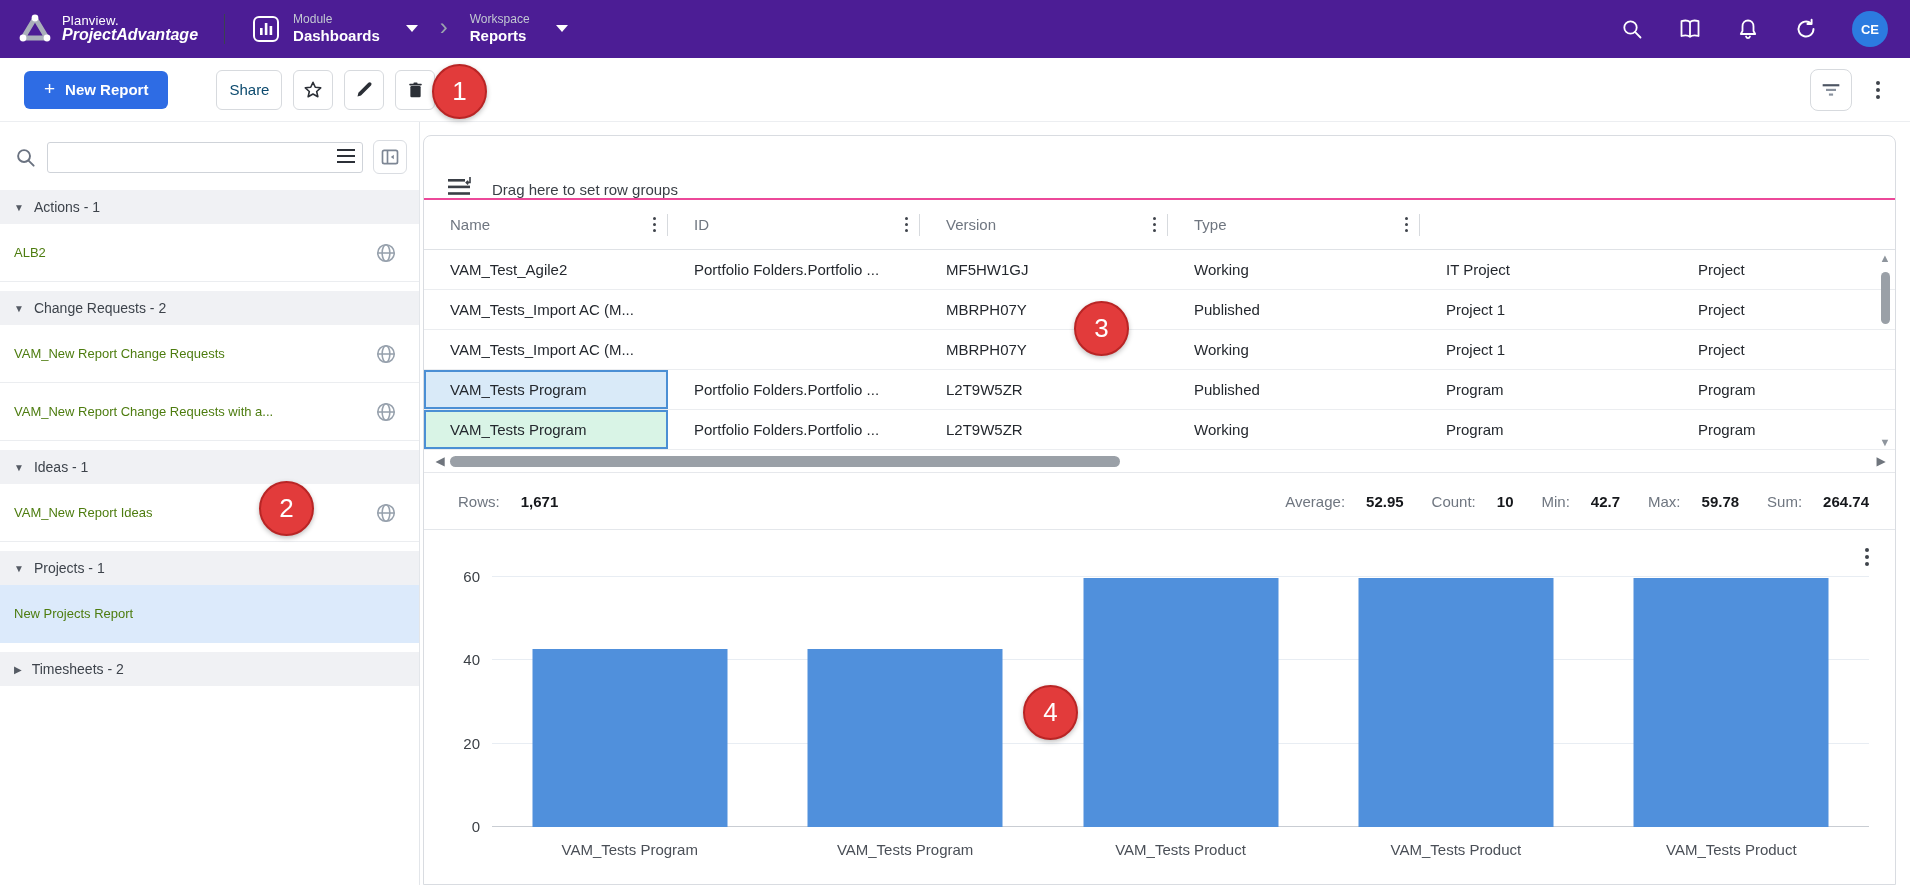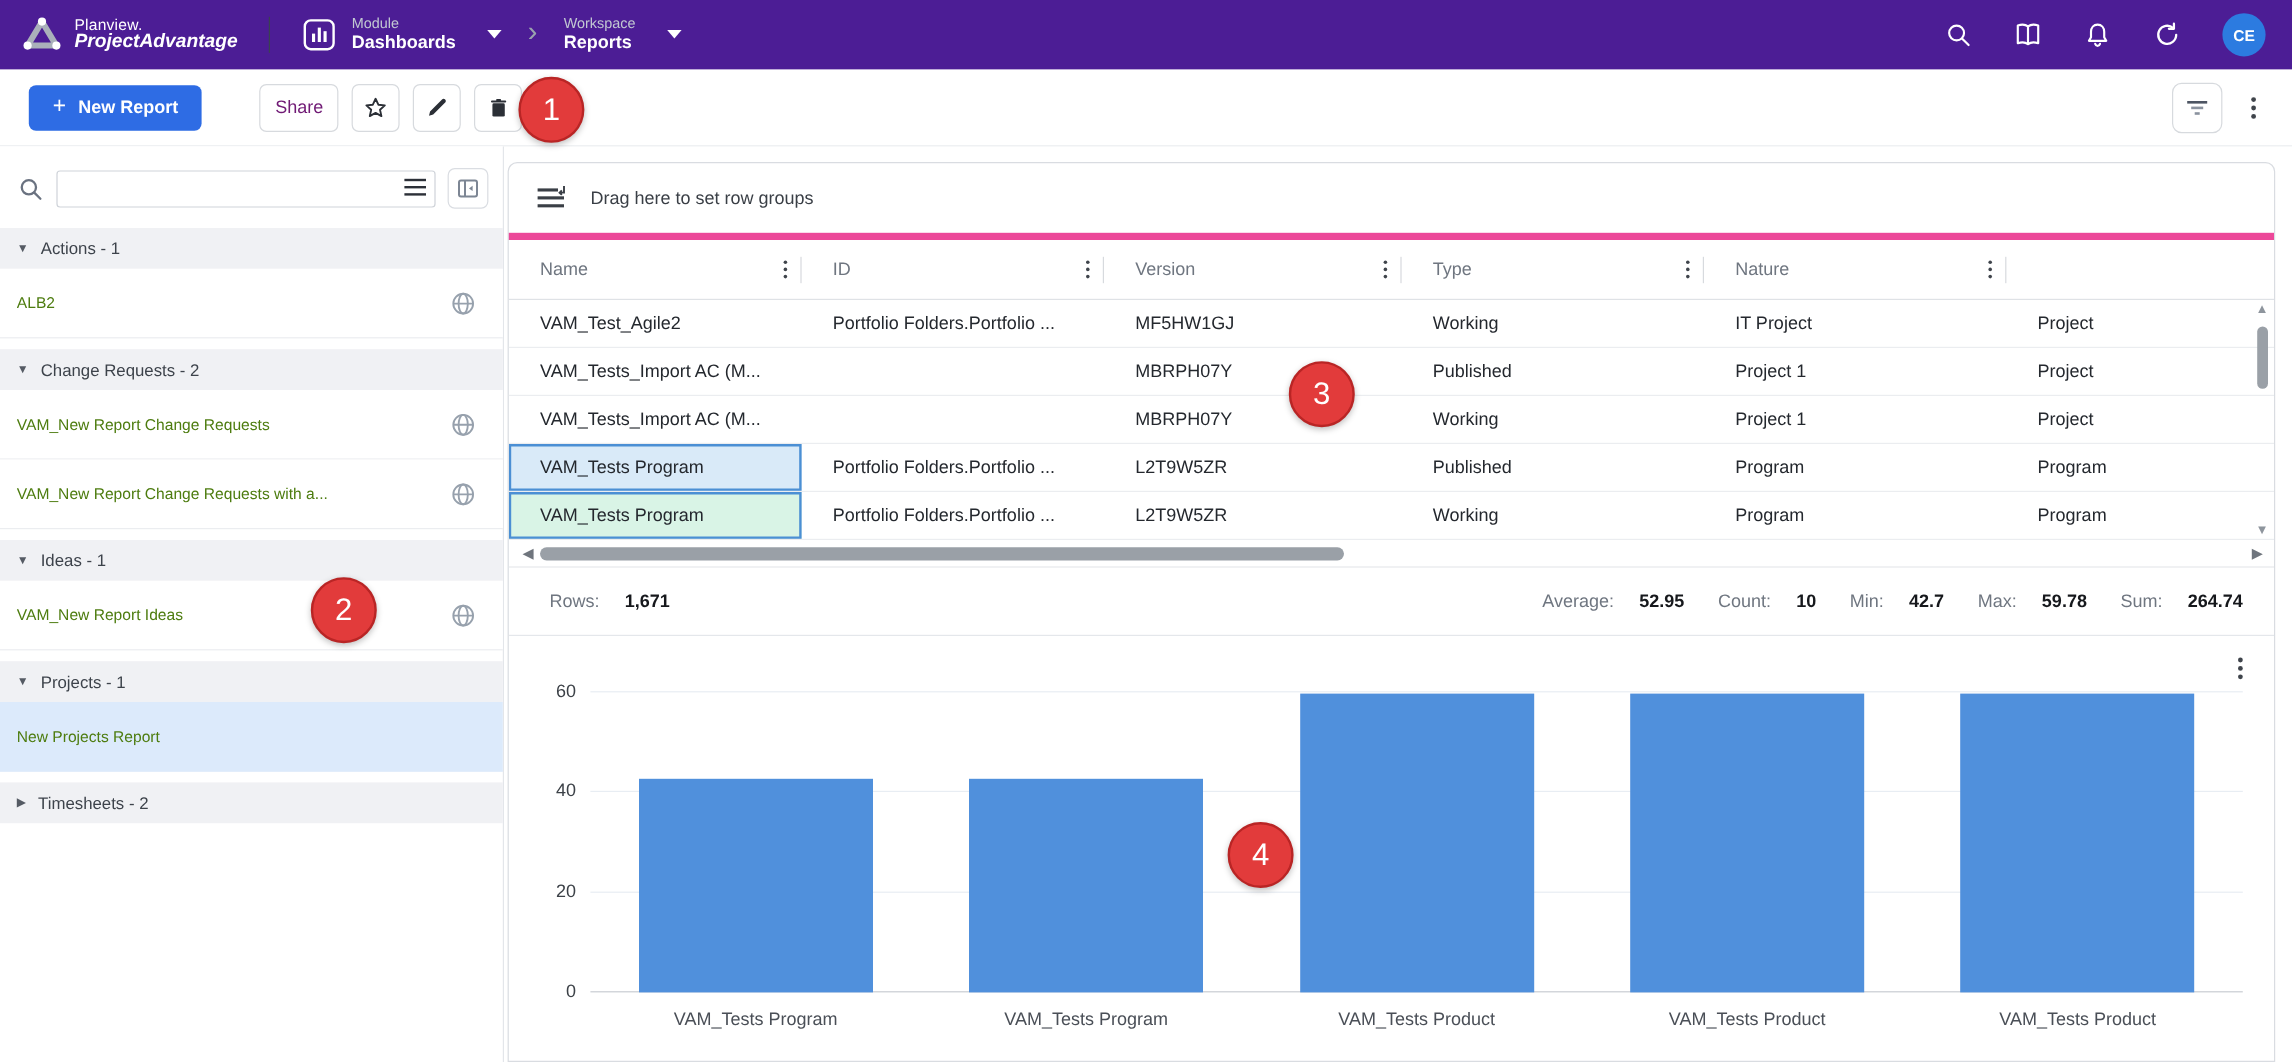--- a/index.html
+++ b/index.html
@@ -25,21 +25,21 @@
   .nav-ic { width:24px; height:24px; display:block; }
   .avatar { width:36px; height:36px; border-radius:50%; background:#2c7be0; color:#fff;
     display:flex; align-items:center; justify-content:center; font-size:13px; font-weight:bold; }
 
   
   .toolbar { height:64px; display:flex; align-items:center; padding:0 26px 0 24px; border-bottom:1px solid #eceef1; background:#fff; }
   .btn-primary { display:flex; align-items:center; gap:10px; background:#2e6ce4; color:#fff; border:none;
     font-size:15px; font-weight:bold; height:38px; padding:0 20px; border-radius:6px; font-family:inherit; }
   .plus { font-size:19px; font-weight:normal; margin-top:-2px; }
   .btn-outline { background:#fff; border:1px solid #d7dade; border-radius:6px; height:40px;
-    display:flex; align-items:center; justify-content:center; font-size:15px; color:#701a75; font-family:inherit; }
+    display:flex; align-items:center; justify-content:center; font-size:15px; color:#0c4a6e; font-family:inherit; }
   .btn-share { width:66px; margin-left:48px; }
   .btn-sq { width:40px; margin-left:11px; }
   .toolbar-right { margin-left:auto; display:flex; align-items:center; gap:20px; }
   .btn-filter { width:42px; height:42px; border-radius:8px; }
   .kebab { display:flex; flex-direction:column; align-items:center; gap:3px; padding:4px; }
   .kebab i { width:4px; height:4px; background:#3f444b; border-radius:50%; display:block; }
 
   
   .content { display:flex; height:763px; }
   .sidebar { width:420px; border-right:1px solid #e3e6ea; background:#fff; position:relative; }
@@ -59,21 +59,21 @@
   .group-header:first-child { margin-top:2px; }
   .tri { font-size:10px; color:#555b64; }
   .side-item { height:58px; display:flex; align-items:center; padding:0 22px 0 14px;
     border-bottom:1px solid #ebedf0; font-size:13px; color:#4d7c0f; background:#fff; }
   .side-item-label { flex:1; white-space:nowrap; overflow:hidden; text-overflow:ellipsis; }
   .side-item.selected { background:#dceafb; border-bottom:1px solid #dceafb; }
   .globe { width:22px; height:22px; flex:none; }
 
   
   .panel { border:1px solid #d9dce1; border-radius:8px 8px 0 0; height:100%; display:flex; flex-direction:column; background:#fff; }
-  .dropzone { height:64px; display:flex; align-items:center; gap:20px; padding:0 22px; border-bottom:6px solid #ec4899; }
+  .dropzone { height:64px; display:flex; align-items:flex-end; gap:20px; padding:0 22px; border-bottom:2px solid #ec4899; }
   .dropzone-text { font-size:15px; color:#3a3f46; }
 
   .gridwrap { position:relative; }
   .thead { display:grid; grid-template-columns:244px 252px 248px 252px 252px 1fr; height:50px;
     border-bottom:1px solid #dfe2e6; }
   .th { display:flex; align-items:center; padding:0 6px 0 26px; color:#6f7680; font-size:15px; position:relative; }
   .th .col-kebab { margin-left:auto; }
   .th .col-sep { position:absolute; right:0; top:14px; height:22px; width:1px; background:#d7dade; }
   .col-kebab { display:flex; flex-direction:column; gap:2.6px; padding:4px 6px; }
   .col-kebab i { width:3.2px; height:3.2px; background:#3f444b; border-radius:50%; display:block; }
@@ -347,29 +347,20 @@
               <span class="th-label">Version</span>
               <span class="col-kebab">
                 <i></i>
                 <i></i>
                 <i></i>
               </span>
               <span class="col-sep"></span>
             </div>
             <div class="th">
               <span class="th-label">Type</span>
-              <span class="col-kebab">
-                <i></i>
-                <i></i>
-                <i></i>
-              </span>
-              <span class="col-sep"></span>
-            </div>
-            <div class="th">
-              <span class="th-label">Nature</span>
               <span class="col-kebab">
                 <i></i>
                 <i></i>
                 <i></i>
               </span>
               <span class="col-sep"></span>
             </div>
           </div>
         <div id="grid-body">
             <div class="trow">

